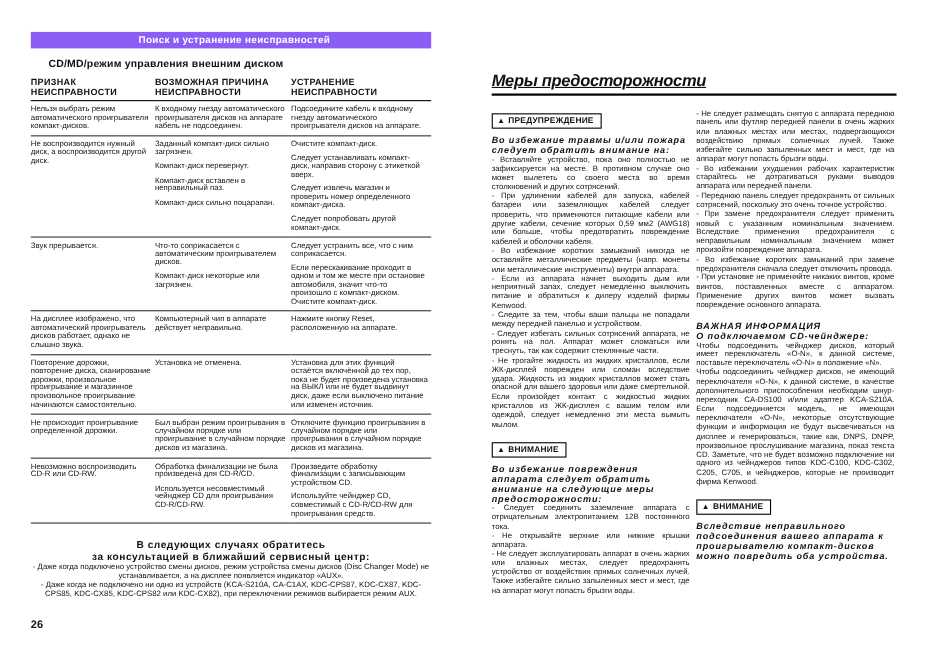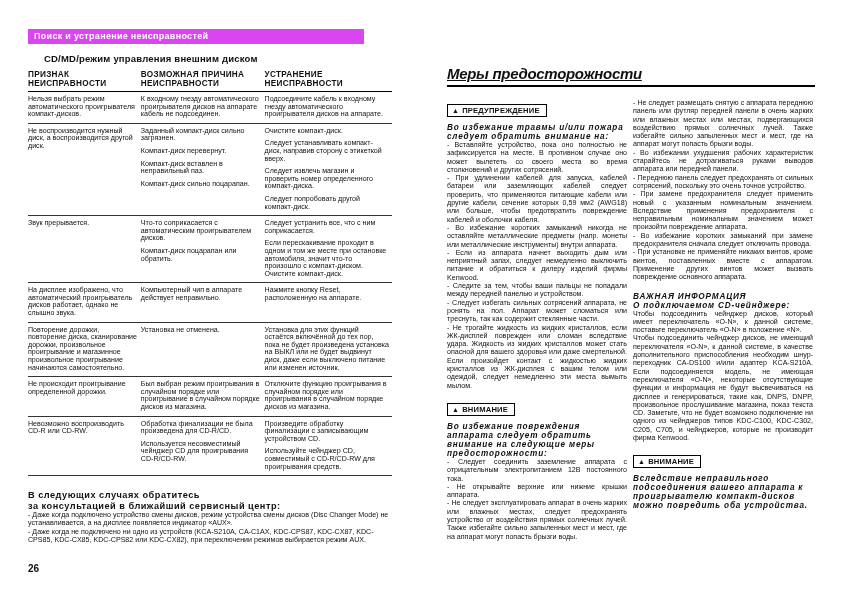--- a/index.html
+++ b/index.html
@@ -2,34 +2,34 @@
 <html><head>
 <meta charset="utf-8">
 <style>
   html, body { margin:0; padding:0; }
   body { width:842px; height:595px; background:#fff; position:relative; overflow:hidden;
          font-family:"Liberation Sans", sans-serif; color:#111; }
   .page { position:absolute; top:0; height:595px; }
   #left { left:0; width:421px; }
   #right { left:421px; width:421px;margin-top:41px; }
 
-  .section-bar { position:absolute; left:28px; top:29px; width:336px; height:15px; background:#d946ef;
-                 color:#fff; font-weight:bold; font-size:9px; line-height:15px; padding-left:6px; box-sizing:border-box; letter-spacing:0.3px; }
+  .section-bar { position:absolute; left:28px; top:29px; width:364px; height:15px; background:#8b5cf6;
+                 color:#fff; font-weight:bold; font-size:9px; line-height:15px; padding-left:6px; box-sizing:border-box; letter-spacing:0.3px;text-align:center; }
   .subhead { position:absolute; left:28px; top:53px; font-weight:bold; font-size:9.5px; letter-spacing:0.2px;margin-left:16px; }
 
   table.ts { position:absolute; left:28px; top:70px; width:364px; border-collapse:collapse; table-layout:fixed; }
   table.ts th { font-size:8.2px; font-weight:bold; text-align:left; line-height:9px; padding:0 0 3px 0;
                 border-bottom:1.5px solid #000; letter-spacing:0.3px; }
   table.ts td { font-size:7.1px; line-height:7.6px; vertical-align:top; padding:4px 3px 4px 0;
                 border-bottom:1.5px solid #333; }
   table.ts td .gap { display:block; height:5px; }
   table.ts col.c1 { width:31%; } table.ts col.c2 { width:34%; } table.ts col.c3 { width:35%; }
   .cell-p { display:block; }
 
-  .contact { position:absolute; left:28px; top:490px; width:364px; }
+  .contact { position:absolute; left:28px; top:490px; width:364px;text-align:center; }
   .contact h3 { margin:0; font-size:9.2px; line-height:10.5px; font-weight:bold; letter-spacing:0.5px; }
   .contact p { margin:0; font-size:7.1px; line-height:8.4px; }
   .pnum-left { position:absolute; left:28px; top:563px; font-weight:bold; font-size:10px; }
 
   .title-r { position:absolute; left:26px; top:24px; font-size:15px; font-weight:bold; font-style:italic;
              text-decoration:underline; letter-spacing:-0.3px; }
   .rule-r { position:absolute; left:26px; top:44px; width:368px; height:2px; background:#000; }
 
   .col-a { position:absolute; left:26px; top:58px; width:180px; }
   .col-b { position:absolute; left:212px; top:58px; width:180px; }
@@ -91,21 +91,21 @@
             <span class="cell-p">Следует извлечь магазин и проверить номер определенного компакт-диска.</span>
             <span class="gap"></span>
             <span class="cell-p">Следует попробовать другой компакт-диск.</span>
           </td>
         </tr>
         <tr>
           <td>Звук прерывается.</td>
           <td>
             <span class="cell-p">Что-то соприкасается с автоматическим проигрывателем дисков.</span>
             <span class="gap"></span>
-            <span class="cell-p">Компакт-диск поцарапан или обратить.</span>
+            <span class="cell-p">Компакт-диск некоторые или загрязнен.</span>
           </td>
           <td>
             <span class="cell-p">Следует устранить все, что с ним соприкасается.</span>
             <span class="gap"></span>
             <span class="cell-p">Если перескакивание проходит в одном и том же месте при остановке автомобиля, значит что-то произошло с компакт-диском. Очистите компакт-диск.</span>
           </td>
         </tr>
         <tr>
           <td>На дисплее изображено, что автоматический проигрыватель дисков работает, однако не слышно звука.</td>
           <td>

